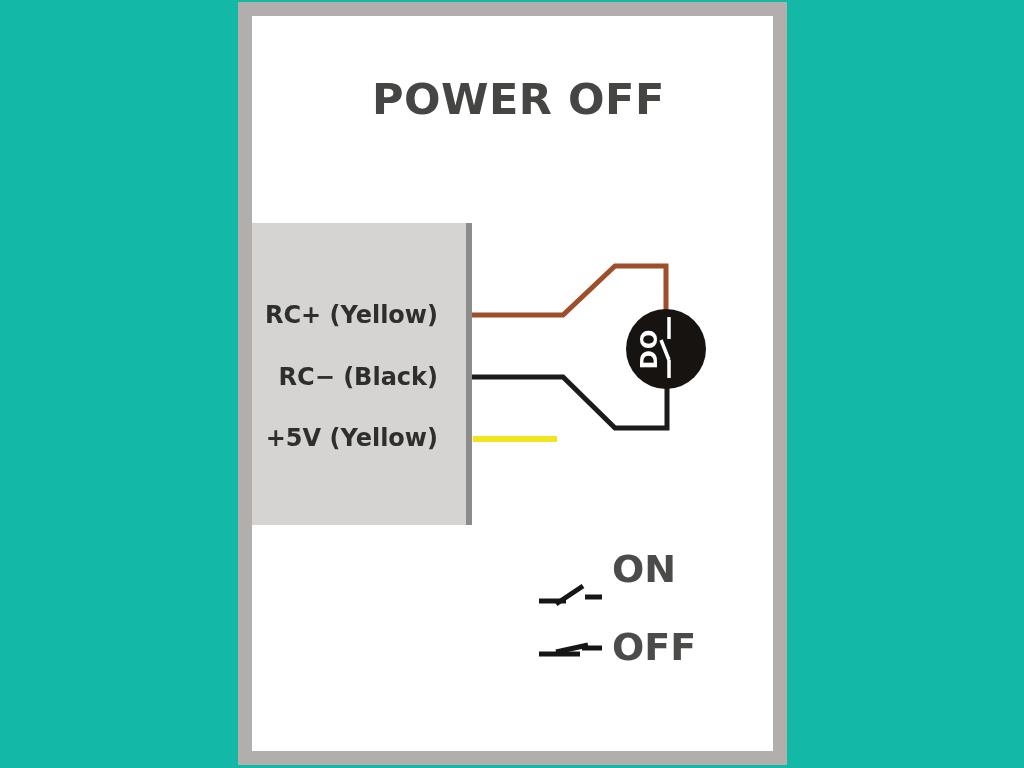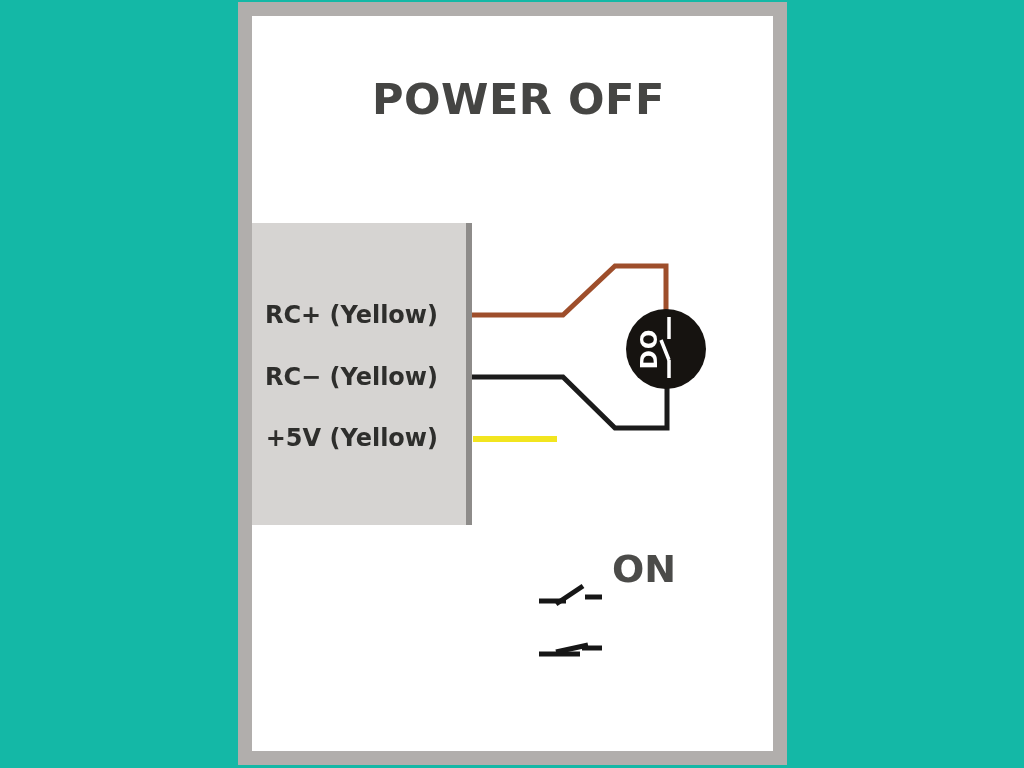--- a/index.html
+++ b/index.html
@@ -37,21 +37,21 @@
 
 <div id="stage">
 
   <div class="frame"></div>
 
   <div class="title">POWER OFF</div>
 
   <div class="device-box"></div>
 
   <div class="conn-label l0">RC+ (Yellow)</div>
-  <div class="conn-label l1">RC− (Yellow)</div>
+  <div class="conn-label l1">RC− (Black)</div>
   <div class="conn-label l2">+5V (Yellow)</div>
 
   <svg width="1024" height="768" viewBox="0 0 1024 768">
 
     <polyline points="472,315 563,315 615,266 666,266 666,312" fill="none" stroke="#9E4E2B" stroke-width="5"></polyline>
 
     <polyline points="472,377 563,377 615,428 667,428 667,388" fill="none" stroke="#1B1B1B" stroke-width="5"></polyline>
 
     <line x1="473" y1="439" x2="557" y2="439" stroke="#F2E51F" stroke-width="6"></line>
 
@@ -70,14 +70,15 @@
     </g>
 
     <g>
       <line x1="539" y1="654" x2="580" y2="654" stroke="#161616" stroke-width="5"></line>
       <line x1="556" y1="652" x2="588" y2="645" stroke="#161616" stroke-width="5"></line>
       <line x1="582" y1="648" x2="602" y2="648" stroke="#161616" stroke-width="5"></line>
     </g>
   </svg>
 
   <div class="legend-label on">ON</div>
+  <div class="legend-label off">OFF</div>
 
 </div>
 
 </body></html>

